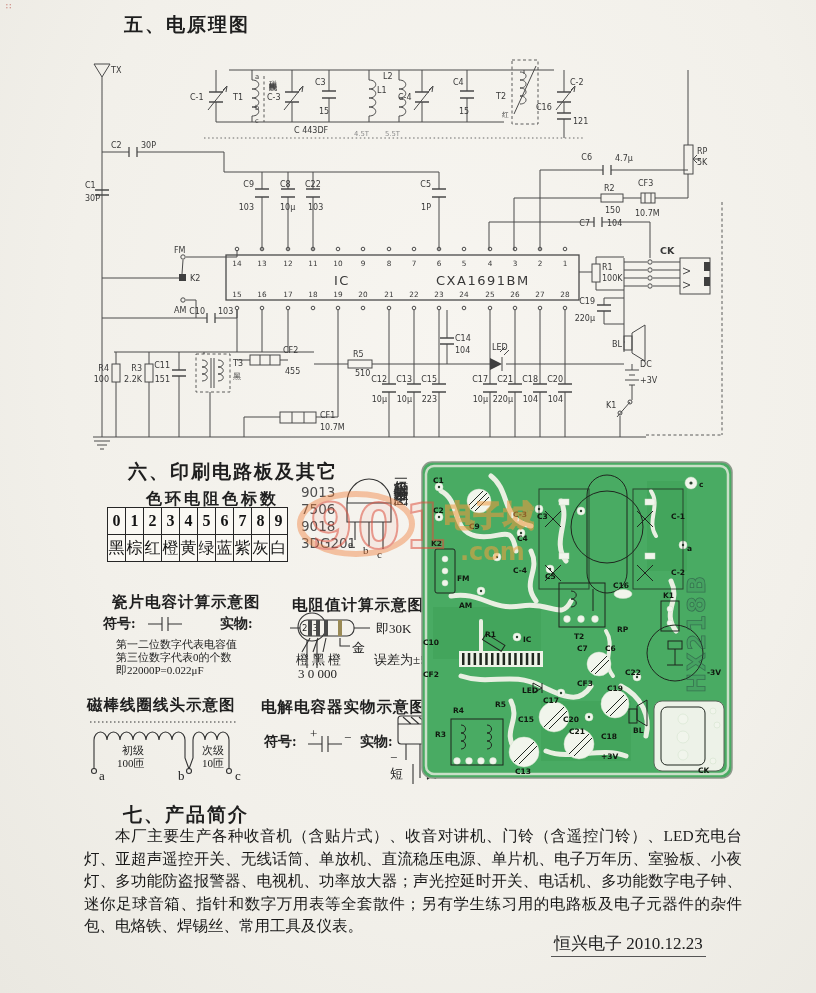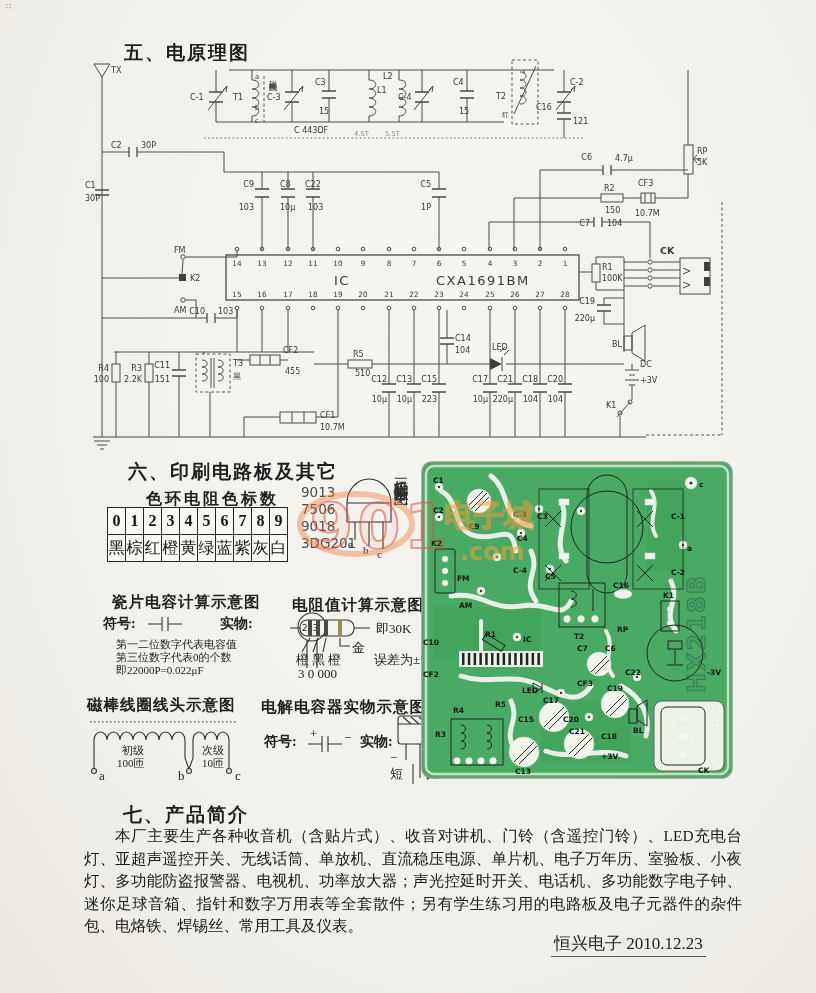--- a/index.html
+++ b/index.html
@@ -1,21 +1,21 @@
 <!DOCTYPE html>
 <html><head>
 <meta charset="utf-8">
 <style>
   html,body{margin:0;padding:0;background:#dedcd6;}
   #page{position:relative;width:816px;height:993px;margin:0 auto;overflow:hidden;
     background:radial-gradient(ellipse at 55% 35%, #f7f5f0 0%, #f2f0ea 60%, #eae8e1 100%);
     font-family:"Liberation Serif","DejaVu Serif",serif;}
   .abs{position:absolute;}
   .h{font-weight:bold;color:#1e1e1e;}
-  #s5t{left:124px;top:40px;font-size:19px;letter-spacing:2px;}
+  #s5t{left:124px;top:12px;font-size:19px;letter-spacing:2px;}
   #s6t{left:128px;top:459px;font-size:19px;letter-spacing:2px;}
   #cht{left:146px;top:489px;font-size:16px;letter-spacing:3px;text-align:right;}
   #s7t{left:123px;top:802px;font-size:19px;letter-spacing:2px;}
   #cm{left:6px;top:2px;color:#b5443a;font-size:8px;}
   svg{position:absolute;}
   
   .w{stroke:#4a4a4a;stroke-width:1;fill:none;}
   .w2{stroke:#4a4a4a;stroke-width:1.3;fill:none;}
   .dash{stroke:#4a4a4a;stroke-width:.9;fill:none;stroke-dasharray:3 2.5;}
   .dot{stroke:#5a5a5a;stroke-width:.9;fill:none;stroke-dasharray:1.5 2.6;}

